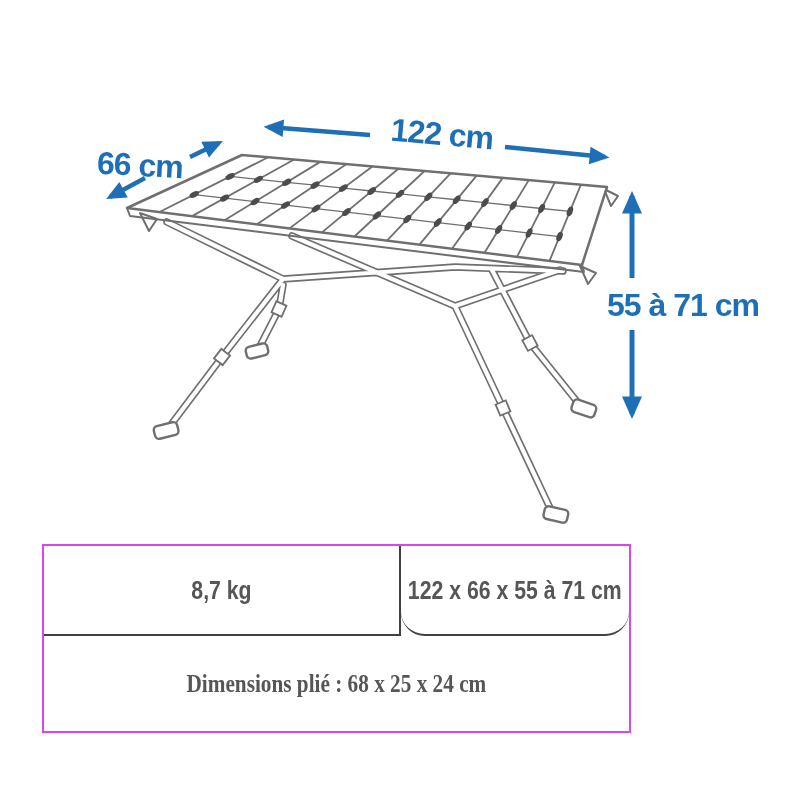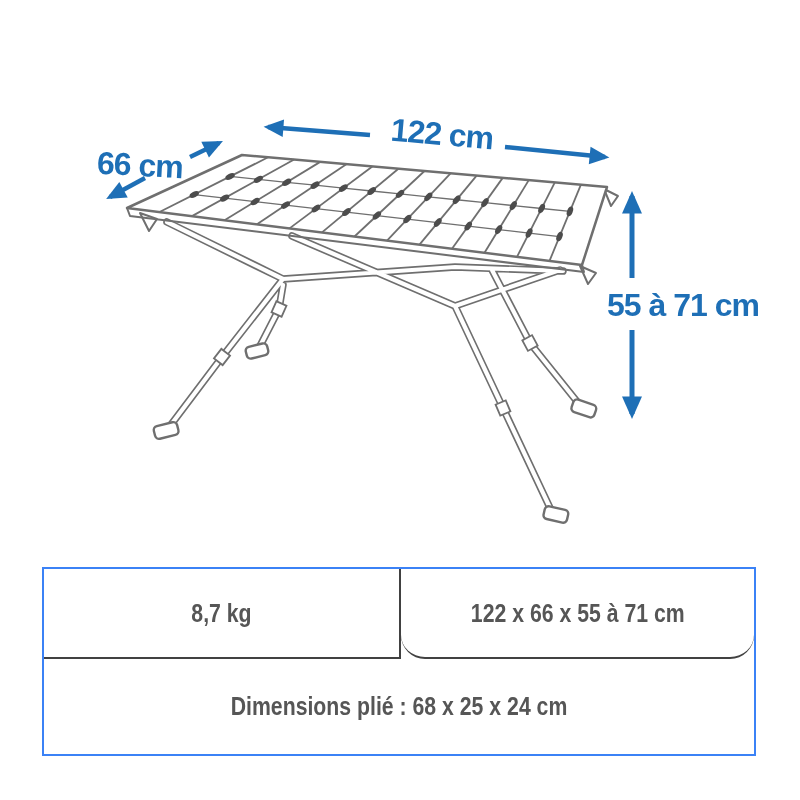--- a/index.html
+++ b/index.html
@@ -20,28 +20,28 @@
   .foot{fill:#ffffff;stroke:#6f6f6f;stroke-width:2.4;}
   .hook{fill:#ffffff;stroke:#6f6f6f;stroke-width:2;stroke-linejoin:round;}
   .dim-line{fill:none;stroke:#1e6fb6;stroke-width:4.4;}
   .dim-line-v{fill:none;stroke:#1e6fb6;stroke-width:5;}
   .dim-label{
     fill:#1e6fb6;font-family:"Liberation Sans", sans-serif;
     font-weight:bold;font-size:32px;letter-spacing:-1px;
   }
   
   .spec-table{
-    position:absolute;left:42px;top:567px;width:714px;height:189px;
-    box-sizing:border-box;border:2px solid #3b82f6;
+    position:absolute;left:42px;top:544px;width:589px;height:189px;
+    box-sizing:border-box;border:2px solid #d946ef;
     display:grid;grid-template-columns:357px 1fr;grid-template-rows:1fr 95px;
   }
   .cell{display:flex;align-items:center;justify-content:center;overflow:hidden;}
   .cell-weight{border-right:2px solid #414141;border-bottom:2px solid #414141;}
   .cell-dims{border-bottom:2px solid #414141;border-radius:24px;}
-  .cell-folded{grid-column:1 / -1;}
+  .cell-folded{grid-column:1 / -1;font-family:Liberation Serif, serif;}
   .spec-text{
     color:#565656;font-weight:bold;font-size:25px;white-space:nowrap;
     transform:scaleX(0.85);transform-origin:center;
   }
 </style>
 </head>
 <body>
 
 <div class="stage">
 

